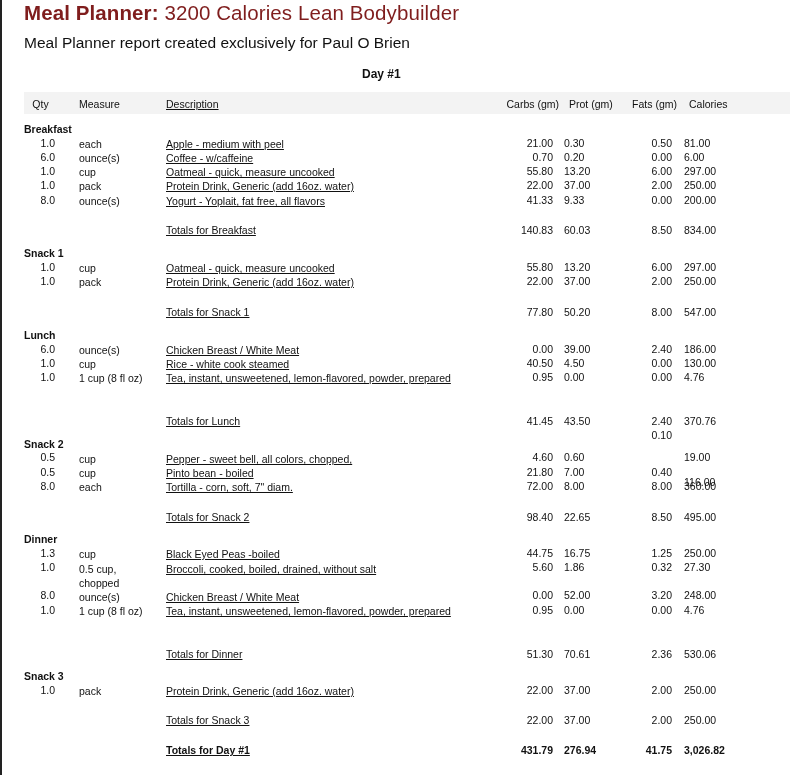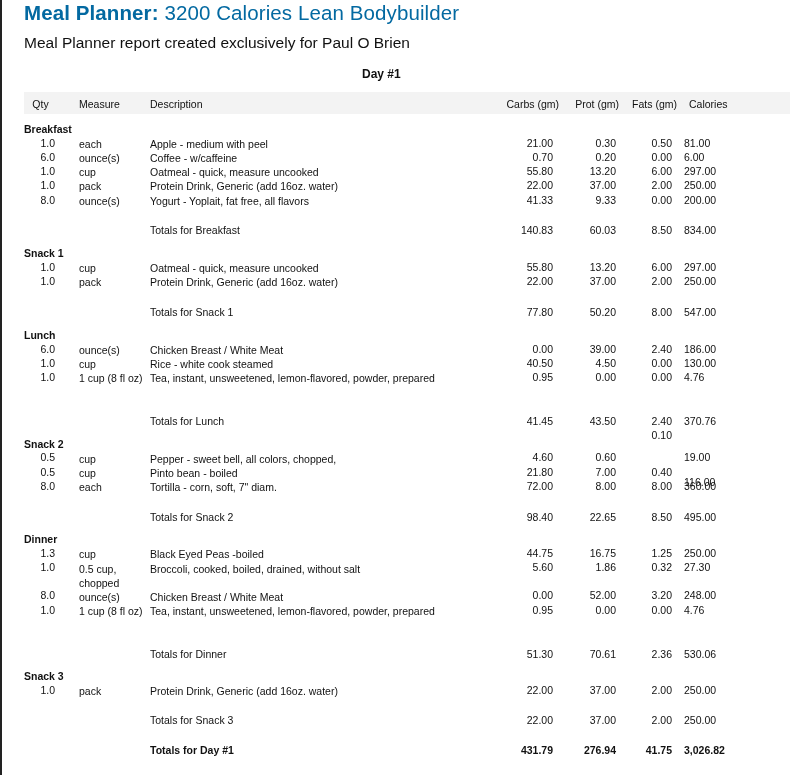--- a/index.html
+++ b/index.html
@@ -9,42 +9,42 @@
     font-family: "Liberation Sans", sans-serif;
     color: #111;
     position: relative;
   }
   .left-edge {
     position: absolute; left: 0; top: 0; width: 2px; height: 775px; background: #222;
   }
   .page { position: absolute; left: 24px; top: 0; width: 766px; }
   .title {
     position: absolute; left: 0; top: 1px;
-    font-size: 20.5px; color: #0369a1; white-space: nowrap; letter-spacing: 0.1px;
+    font-size: 20.5px; color: #7f1d1d; white-space: nowrap; letter-spacing: 0.1px;
   }
   .title .strong { font-weight: bold; }
   .subtitle {
     position: absolute; left: 0; top: 34px;
     font-size: 15.5px; color: #111; white-space: nowrap;
   }
   .day-title {
     position: absolute; left: 338px; top: 67px;
     font-size: 12px; font-weight: bold;
   }
   .header-band {
     position: absolute; left: 0; top: 92px; width: 766px; height: 22px;
     background: #f3f3f3;
   }
   .cell { position: absolute; font-size: 10.5px; white-space: nowrap; line-height: 14px; }
   .h { top: 97px; }
   .c-qty { left: 0; width: 31px; text-align: right; }
   .c-measure { left: 55px; width: 70px; white-space: normal; }
-  .c-desc { left: 126px; }
+  .c-desc { left: 142px; text-decoration: underline; }
   .c-carbs { left: 480px; width: 49px; text-align: right; }
-  .c-prot { left: 540px; width: 52px; text-align: right; }
+  .c-prot { left: 540px; width: 52px; text-align: left; }
   .c-fats { left: 600px; width: 48px; text-align: right; }
   .c-cal { left: 660px; width: 72px; text-align: left; }
   .h.c-qty { left: 0; width: 33px; text-align: center; }
   .h.c-carbs { left: 475px; width: 60px; text-align: right; }
   .h.c-prot { left: 545px; width: 50px; }
   .h.c-fats { left: 595px; width: 58px; text-align: right; }
   .h.c-cal { left: 665px; width: 72px; text-align: left; }
   .meal-label { position: absolute; left: 0; font-size: 10.5px; font-weight: bold; }
   .bold { font-weight: bold; }
 </style>

